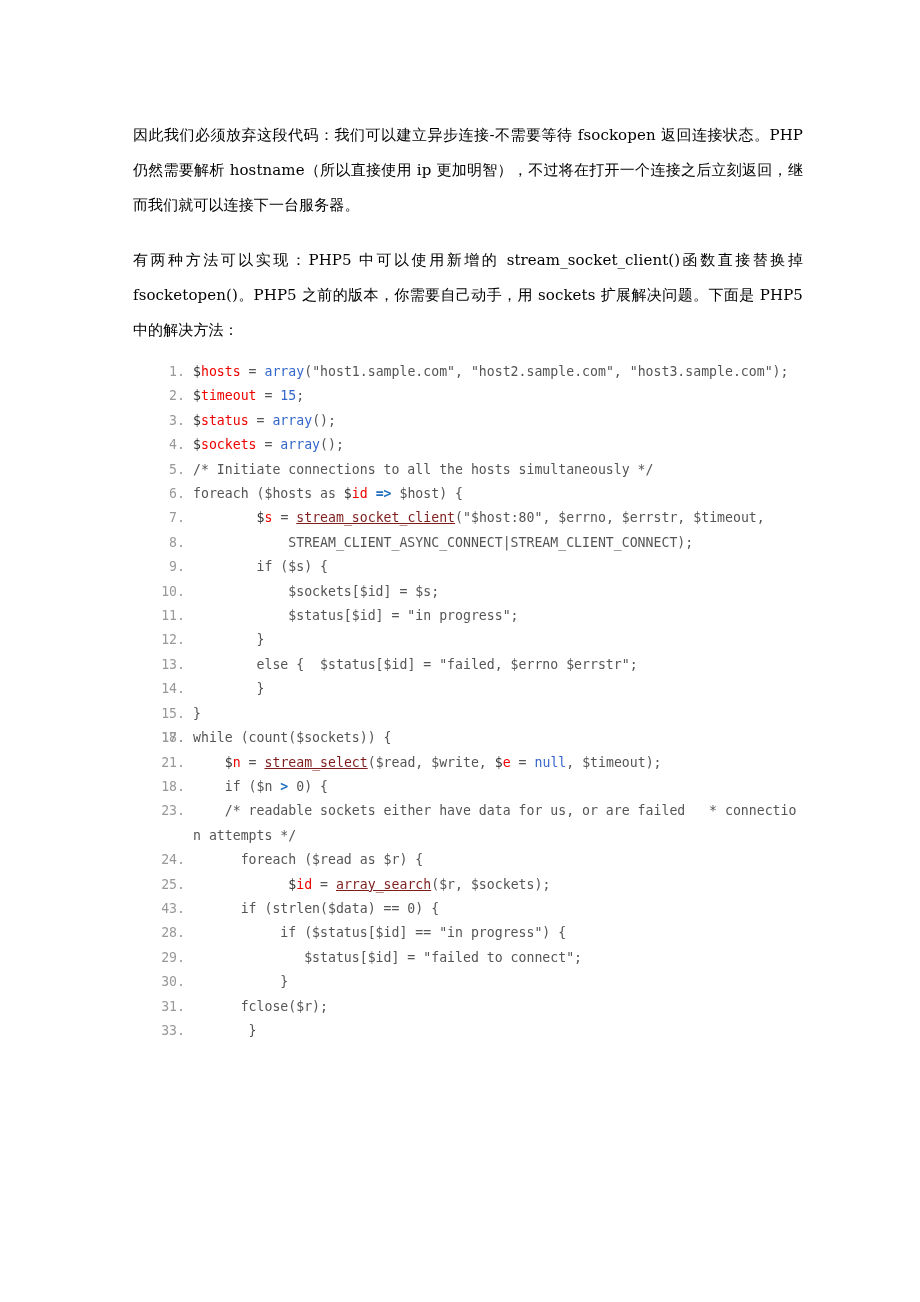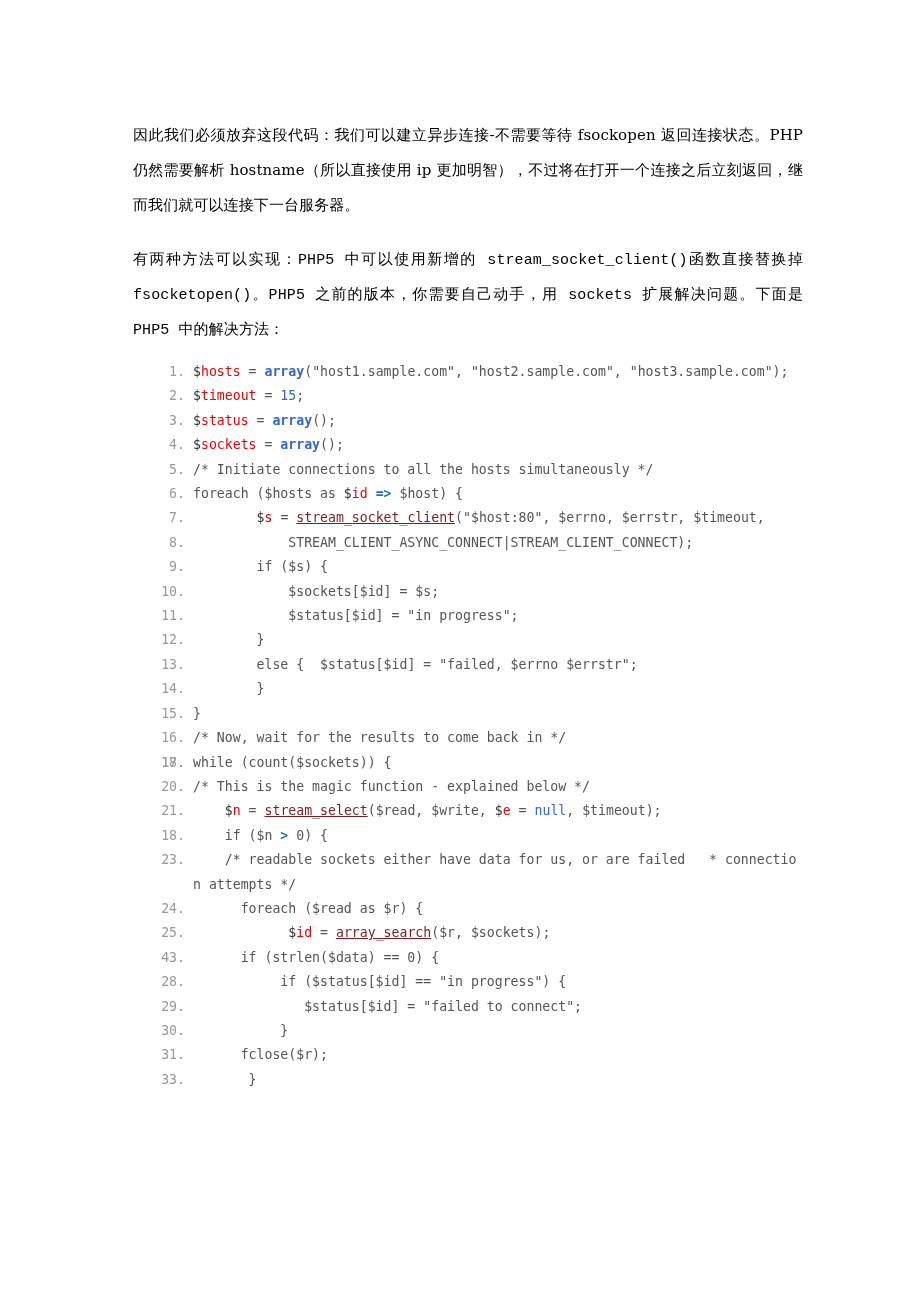--- a/index.html
+++ b/index.html
@@ -34,21 +34,20 @@
     font-size: 15px;
     line-height: 35px;
     color: #000;
     margin: 0 0 20px 0;
     text-align: justify;
     letter-spacing: 0.1px;
   }
   .para.second {
     margin-top: 8px;
     margin-bottom: 12px;
-    font-family: Liberation Mono, monospace;
   }
   
   .code-listing {
     margin: 0;
     padding: 0;
     list-style: none;
     font-family: "DejaVu Sans Mono", "Liberation Mono", monospace;
     font-size: 13.2px;
     line-height: 24.4px;
     color: #555555;
@@ -70,21 +69,21 @@
     width: 30px;
     text-align: right;
     color: #999999;
     font-family: "DejaVu Sans Mono", "Liberation Mono", monospace;
     font-size: 13.2px;
   }
   .ln::after { content: "."; }
   .code-text { color: #555555; }
   
   .v   { color: #ee0000; }            
-  .f   { color: #3366cc; font-weight: bold; }            
+  .f   { color: #3366cc; }            
   .fu  { color: #7f1d1d; text-decoration: underline; } 
   .n   { color: #3366cc; }            
   .op  { color: #1f6fbf; font-weight: bold; }  
   .d   { color: #333333; }            
 </style>
 </head>
 <body>
 
 <div class="page">
   <div class="content">
@@ -102,24 +101,22 @@
         <li class="code-line"><span class="ln">6</span><span class="code-text">foreach ($hosts as <span class="d">$</span><span class="v">id</span> <span class="op">=&gt;</span> $host) {</span></li>
         <li class="code-line"><span class="ln">7</span><span class="code-text">        <span class="d">$</span><span class="v">s</span> = <span class="fu">stream_socket_client</span>("$host:80", $errno, $errstr, $timeout,</span></li>
         <li class="code-line"><span class="ln">8</span><span class="code-text">            STREAM_CLIENT_ASYNC_CONNECT|STREAM_CLIENT_CONNECT);</span></li>
         <li class="code-line"><span class="ln">9</span><span class="code-text">        if ($s) {</span></li>
         <li class="code-line"><span class="ln">10</span><span class="code-text">            $sockets[$id] = $s;</span></li>
         <li class="code-line"><span class="ln">11</span><span class="code-text">            $status[$id] = "in progress";</span></li>
         <li class="code-line"><span class="ln">12</span><span class="code-text">        }</span></li>
         <li class="code-line"><span class="ln">13</span><span class="code-text">        else {  $status[$id] = "failed, $errno $errstr";</span></li>
         <li class="code-line"><span class="ln">14</span><span class="code-text">        }</span></li>
         <li class="code-line"><span class="ln">15</span><span class="code-text">}</span></li>
-        <li class="code-line"><span class="ln">16</span><span class="code-text">/* Now, wait for the results to come back in */</span></li>
         <li class="code-line"><span class="ln">17</span><span class="code-text"></span></li>
         <li class="code-line"><span class="ln">18</span><span class="code-text">while (count($sockets)) {</span></li>
-        <li class="code-line"><span class="ln">20</span><span class="code-text">/* This is the magic function - explained below */</span></li>
         <li class="code-line"><span class="ln">21</span><span class="code-text">    <span class="d">$</span><span class="v">n</span> = <span class="fu">stream_select</span>($read, $write, <span class="d">$</span><span class="v">e</span> = <span class="n">null</span>, $timeout);</span></li>
         <li class="code-line"><span class="ln">18</span><span class="code-text">    if ($n <span class="op">&gt;</span> 0) {</span></li>
         <li class="code-line"><span class="ln">23</span><span class="code-text">    /* readable sockets either have data for us, or are failed   * connection attempts */</span></li>
         <li class="code-line"><span class="ln">24</span><span class="code-text">      foreach ($read as $r) {</span></li>
         <li class="code-line"><span class="ln">25</span><span class="code-text">            <span class="d">$</span><span class="v">id</span> = <span class="fu">array_search</span>($r, $sockets);</span></li>
         <li class="code-line"><span class="ln">43</span><span class="code-text">      if (strlen($data) == 0) {</span></li>
         <li class="code-line"><span class="ln">28</span><span class="code-text">           if ($status[$id] == "in progress") {</span></li>
         <li class="code-line"><span class="ln">29</span><span class="code-text">              $status[$id] = "failed to connect";</span></li>
         <li class="code-line"><span class="ln">30</span><span class="code-text">           }</span></li>
         <li class="code-line"><span class="ln">31</span><span class="code-text">      fclose($r);</span></li>

